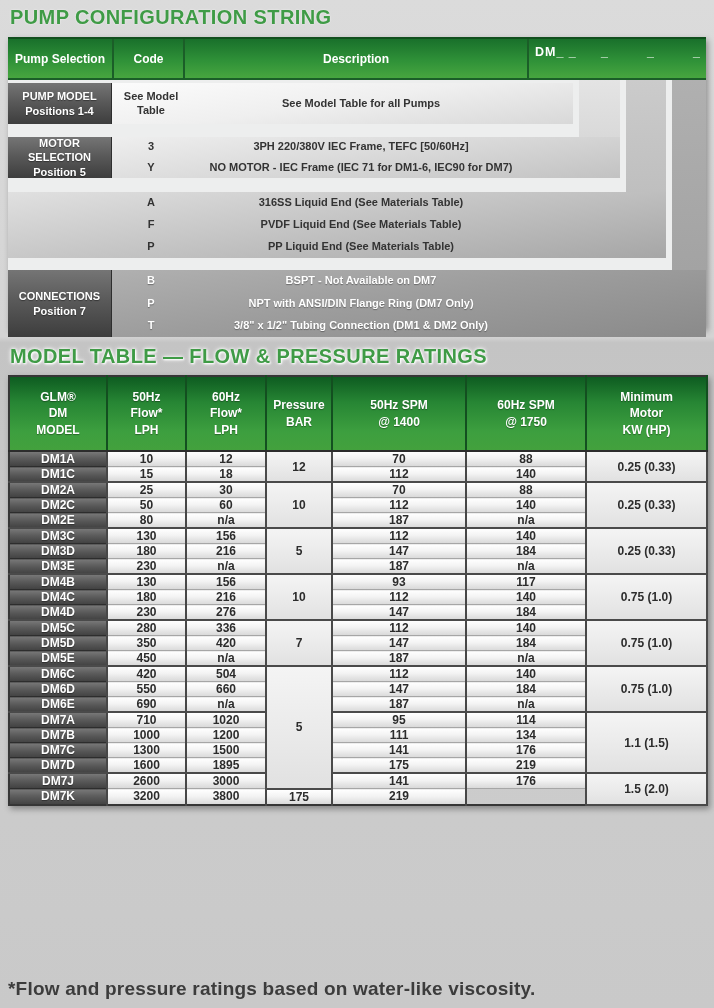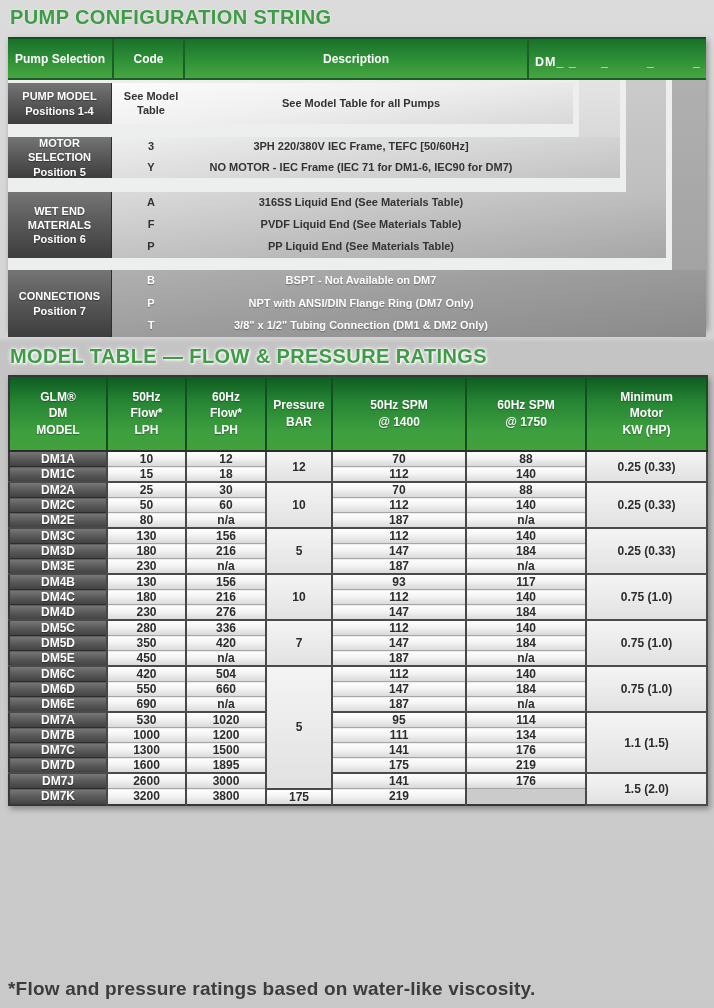--- a/index.html
+++ b/index.html
@@ -25,21 +25,21 @@
     display:grid; grid-template-columns:104px 71px 344px 1fr;
     background:linear-gradient(180deg,#19702b 0%,#2f9138 55%,#47a63f 100%);
     border-top:2px solid #124f1e; border-bottom:2px solid #1b5e28;
   }
   .cfg-h{
     color:#fff; font-size:12px; font-weight:bold; display:flex;
     align-items:center; justify-content:center; border-left:2px solid #1b5e28;
   }
   .cfg-h:first-child{border-left:none;}
   #cfg-dm{position:relative; border-left:2px solid #1b5e28;}
-  #cfg-dm span{position:absolute; top:16px; color:#fff; font-size:12.5px; font-weight:bold; letter-spacing:1px;}
+  #cfg-dm span{position:absolute; top:6px; color:#fff; font-size:12.5px; font-weight:bold; letter-spacing:1px;}
   #dm0{left:6px;} #dm1{left:72px;} #dm2{left:118px;} #dm3{left:164px;}
 
   #cfg-body{position:relative; height:257px; background:#edeeee;}
   .band,.strip,.glabel,.grows{position:absolute; box-sizing:border-box;}
   #band1{left:0; top:3px;   width:565px; height:41px; background:linear-gradient(172deg,#ffffff 0%,#efefef 55%,#d8d8d8 100%);}
   #band2{left:0; top:57px;  width:612px; height:41px; background:linear-gradient(172deg,#f4f4f4 0%,#dcdcdc 50%,#c2c2c2 100%);}
   #band3{left:0; top:112px; width:658px; height:66px; background:linear-gradient(172deg,#e0e0e0 0%,#c3c3c3 50%,#a6a6a6 100%);}
   #band4{left:0; top:190px; width:698px; height:67px; background:linear-gradient(172deg,#b4b4b4 0%,#9d9d9d 50%,#8a8a8a 100%);}
   #strip2{left:571px; top:0; width:41px; height:57px;  background:linear-gradient(180deg,#e4e4e4,#d9d9d9);}
   #strip3{left:618px; top:0; width:40px; height:112px; background:linear-gradient(180deg,#cbcbcb,#bfbfbf);}
@@ -129,23 +129,20 @@
       <div id="band4" class="band"></div>
       <div id="band3" class="band"></div>
       <div id="band2" class="band"></div>
       <div id="band1" class="band"></div>
 
       <div id="glab1" class="glabel">PUMP MODEL
 Positions 1-4</div>
       <div id="glab2" class="glabel">MOTOR
 SELECTION
 Position 5</div>
-      <div id="glab3" class="glabel">WET END
-MATERIALS
-Position 6</div>
       <div id="glab4" class="glabel">CONNECTIONS
 Position 7</div>
 
       <div id="grows1" class="grows">
         <div class="ccell">See Model
 Table</div>
         <div class="dcell">See Model Table for all Pumps</div>
       </div>
       <div id="grows2" class="grows">
         <div class="ccell">3</div>
@@ -333,21 +330,21 @@
       </tr>
       <tr class="ge">
         <th class="model">DM6E</th>
         <td class="val">690</td>
         <td class="val">n/a</td>
         <td class="val">187</td>
         <td class="val">n/a</td>
       </tr>
       <tr>
         <th class="model">DM7A</th>
-        <td class="val">530</td>
+        <td class="val">710</td>
         <td class="val">1020</td>
         <td class="val">95</td>
         <td class="val">114</td>
         <td class="span" rowspan="4">1.1 (1.5)</td>
       </tr>
       <tr>
         <th class="model">DM7B</th>
         <td class="val">1000</td>
         <td class="val">1200</td>
         <td class="val">111</td>

